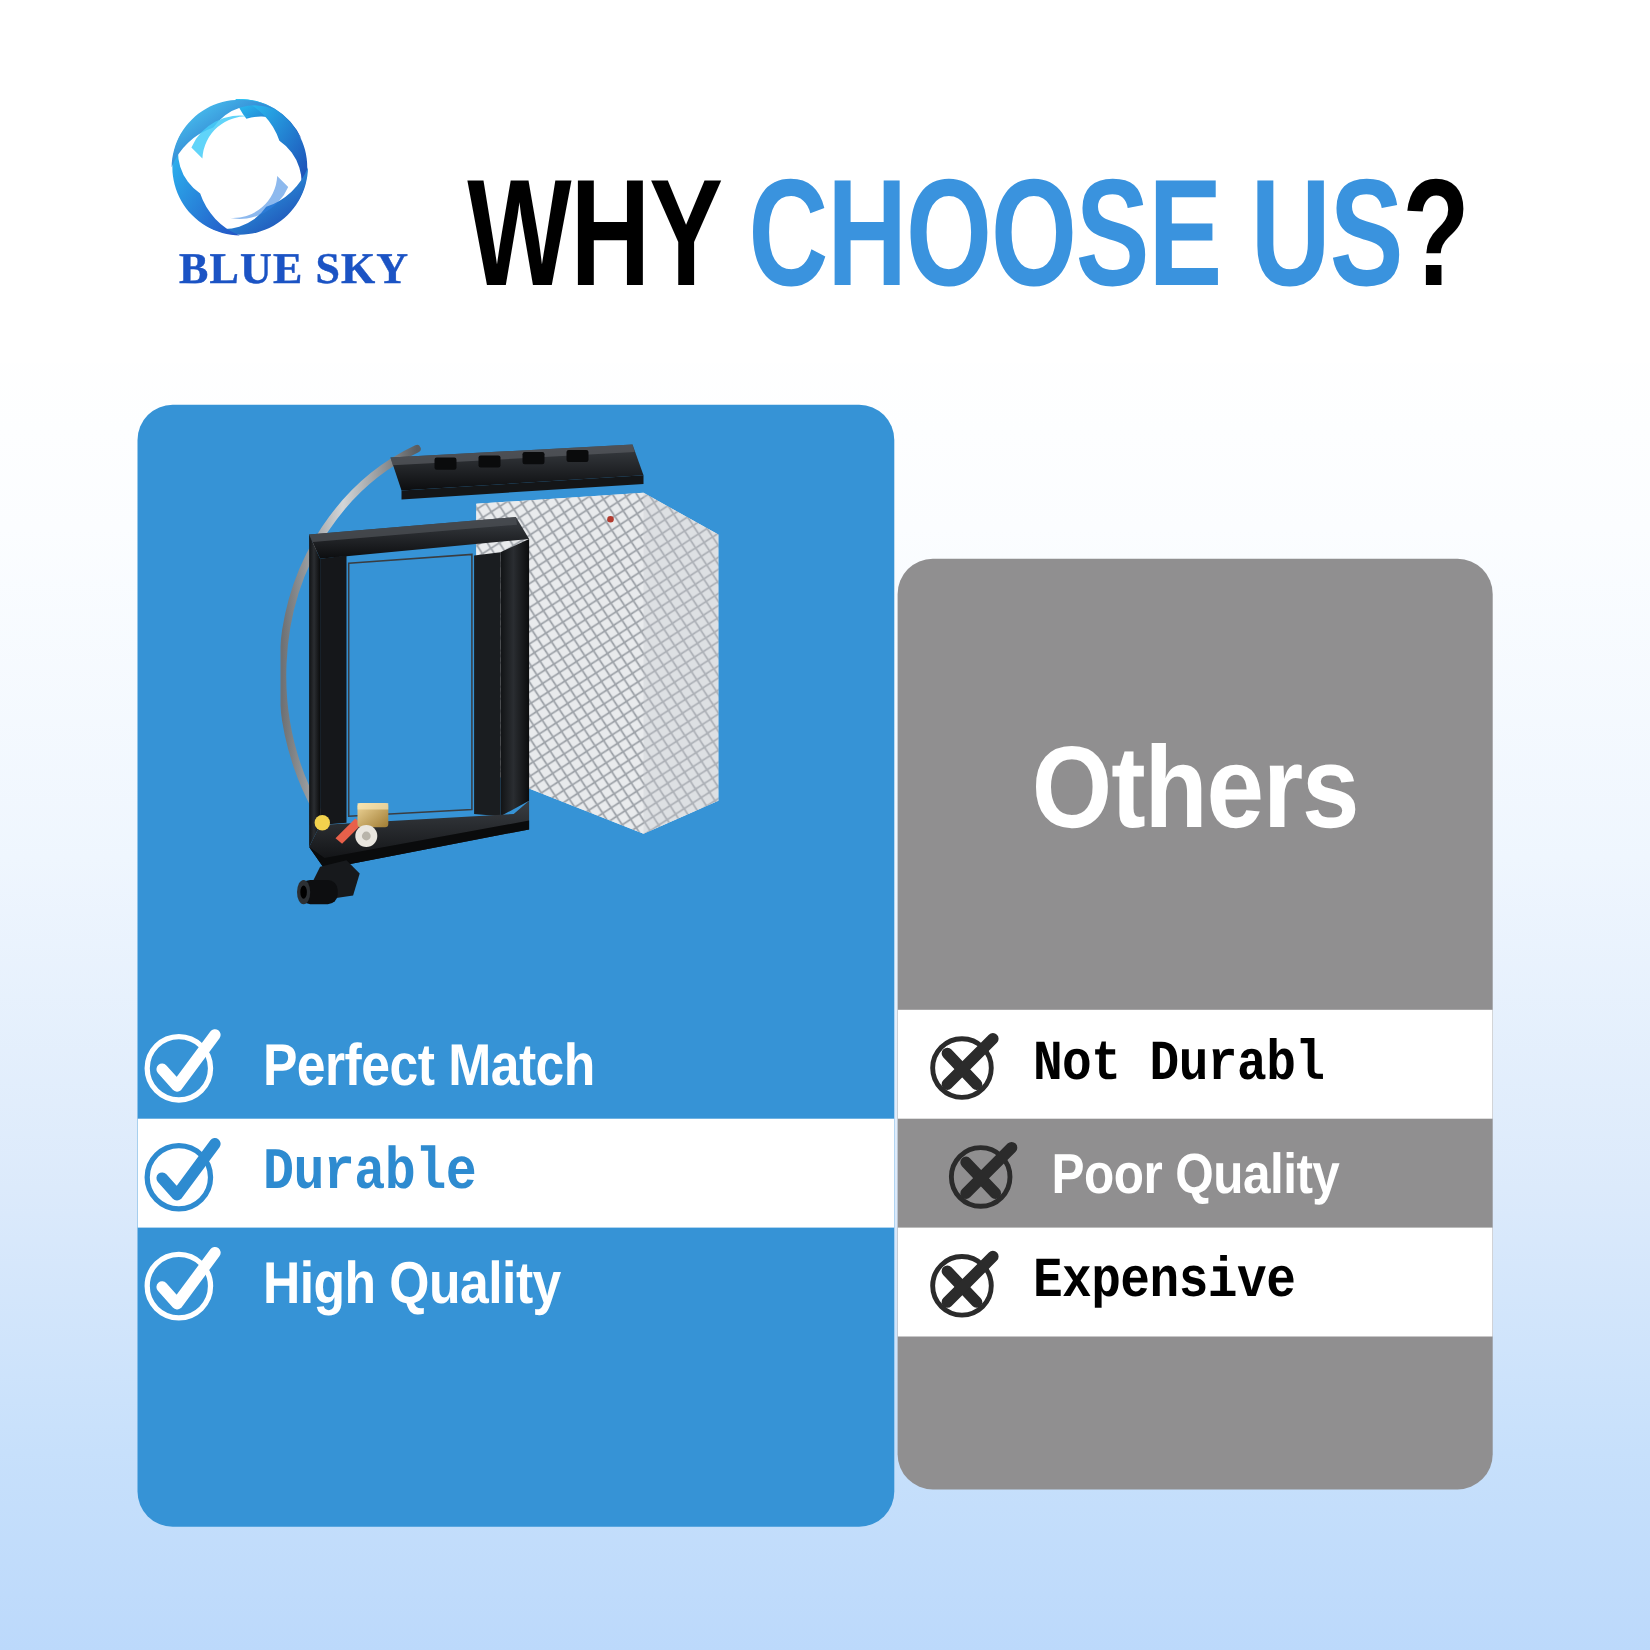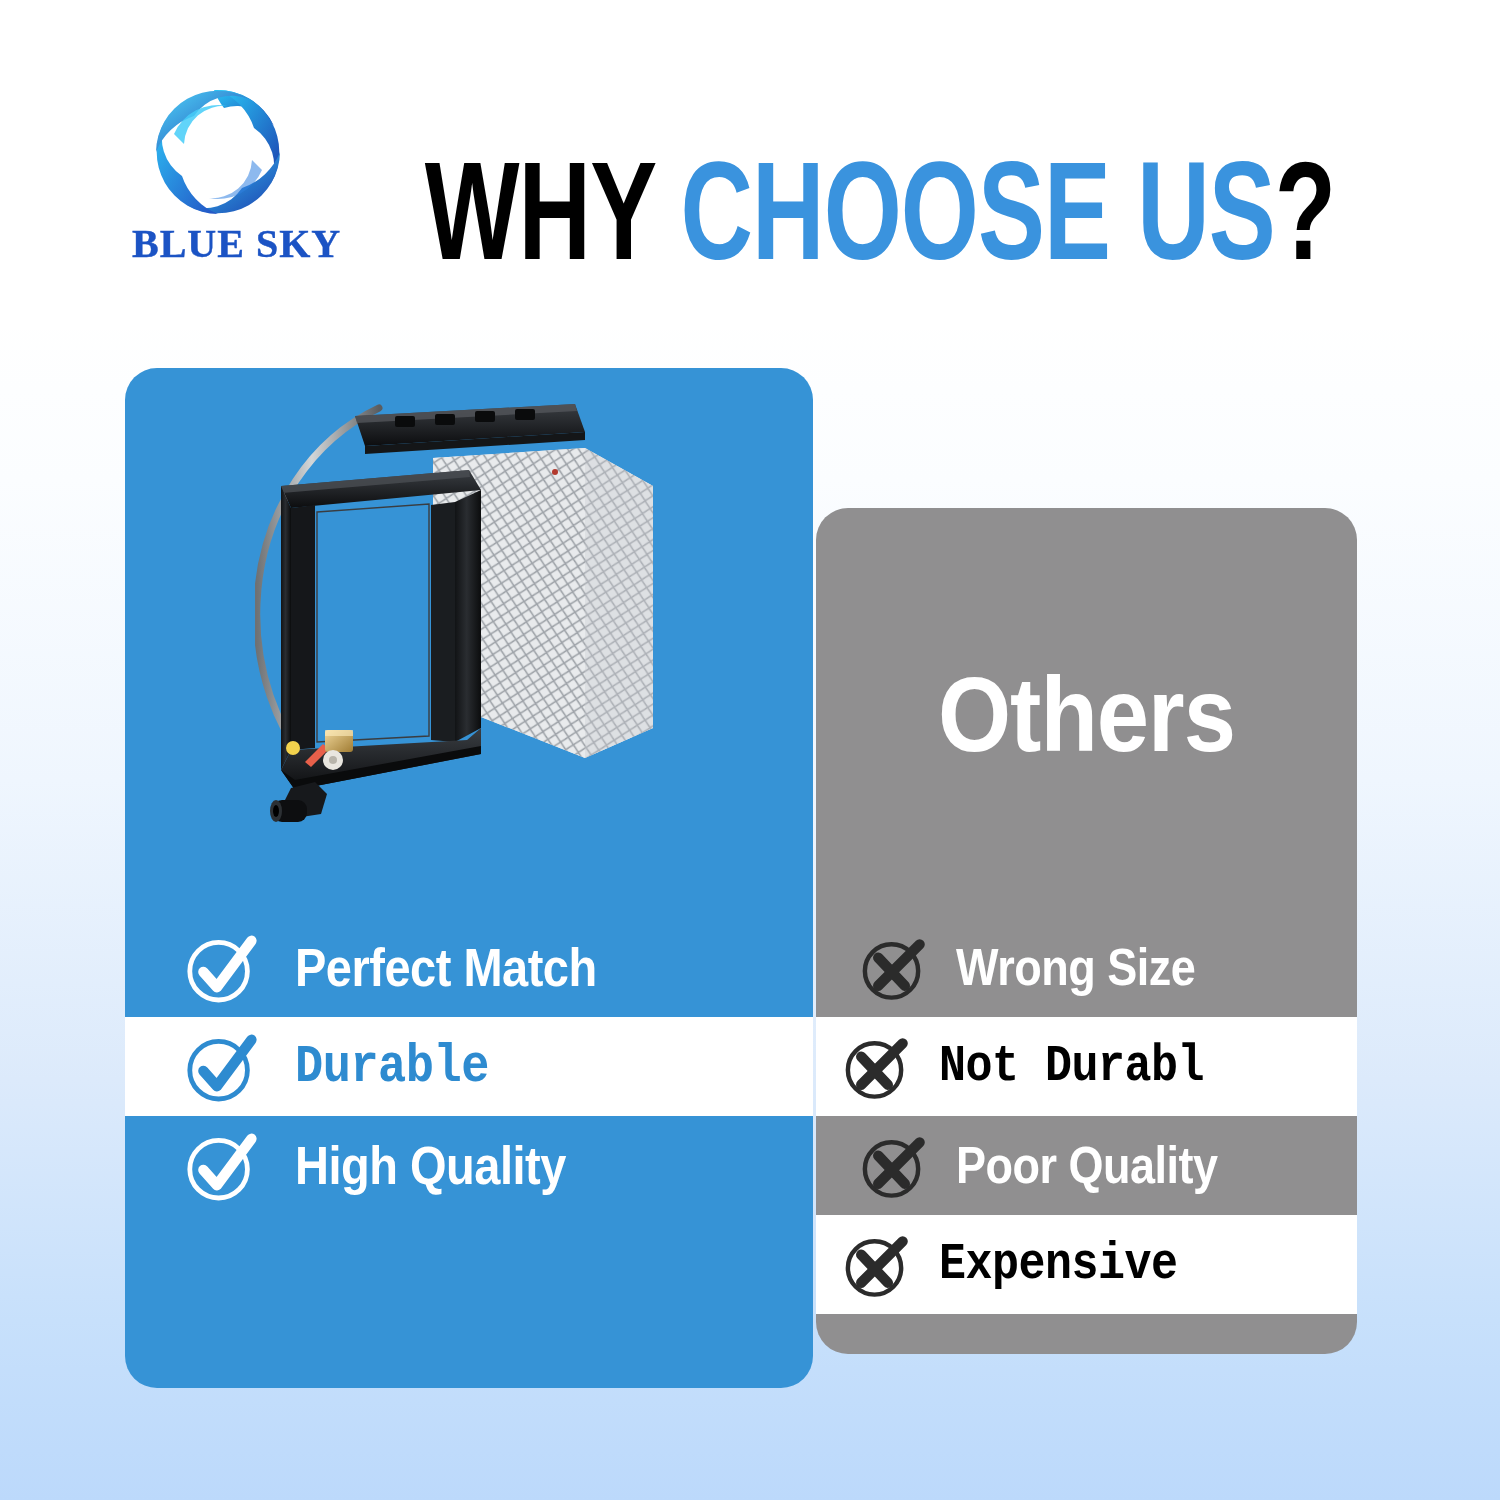--- a/index.html
+++ b/index.html
@@ -24,21 +24,21 @@
     background:#ffffff;
   }
 
   #logo {
     position:absolute; left:140px; top:82px;
     width:200px; height:200px;
   }
   #logo-mark { position:absolute; left:8px; top:0; width:140px; height:140px; }
   #logo-text {
     position:absolute; left:-8px; top:138px; width:240px;
-    text-align:left;
+    text-align:right;
     font-family:"Liberation Serif", serif;
     font-weight:bold; font-size:40px; letter-spacing:1px;
     color:#1B53C4;
     -webkit-text-stroke:0.4px #1B53C4;
   }
 
   #title {
     position:absolute; left:380px; top:152px; width:1000px; height:120px;
     display:flex; align-items:center; justify-content:center;
     font-family:"Liberation Sans", sans-serif;
@@ -84,21 +84,21 @@
 
   
   #rows-ours   { position:absolute; left:0; top:550px; width:688px; }
   #rows-others { position:absolute; left:0; top:410px; width:541px; }
 
   .row {
     position:relative;
     display:flex; align-items:center;
     height:99px;
   }
-  #rows-ours .row  { padding-left:56px; }
+  #rows-ours .row  { }
   #rows-others .row{ padding-left:40px; }
 
   .row.alt-white { background:#ffffff;font-family:Liberation Mono, monospace; }
 
   
   #rows-others .row.alt-white { padding-left:23px; }
 
   .row-icon {
     flex:0 0 auto;
     width:80px; height:80px;
@@ -298,52 +298,44 @@
 
     </div>
   </div>
 
   <div id="card-others" class="card">
 
     <div id="others-title">Others</div>
 
     <div id="rows-others">
 
-      <div class="row">
+
+      <div class="row alt-white">
         <svg class="row-icon" viewBox="0 0 100 100">
           <circle cx="48" cy="54" r="36" fill="none" stroke="#2B2B2B" stroke-width="6"></circle>
           <path d="M 30,36 L 66,74" fill="none" stroke="#2B2B2B" stroke-width="14" stroke-linecap="round"></path>
           <path d="M 30,74 L 86,18" fill="none" stroke="#2B2B2B" stroke-width="14" stroke-linecap="round"></path>
         </svg>
-        <span class="row-label t-white">Wrong Size</span>
-      </div>
-
-      <div class="row alt-white">
+        <span class="row-label t-black">Not Durabl</span>
+      </div>
+
+      <div class="row">
         <svg class="row-icon" viewBox="0 0 100 100">
           <circle cx="48" cy="54" r="36" fill="none" stroke="#2B2B2B" stroke-width="6"></circle>
           <path d="M 30,36 L 66,74" fill="none" stroke="#2B2B2B" stroke-width="14" stroke-linecap="round"></path>
           <path d="M 30,74 L 86,18" fill="none" stroke="#2B2B2B" stroke-width="14" stroke-linecap="round"></path>
         </svg>
-        <span class="row-label t-black">Not Durabl</span>
-      </div>
-
-      <div class="row">
+        <span class="row-label t-white">Poor Quality</span>
+      </div>
+
+      <div class="row alt-white">
         <svg class="row-icon" viewBox="0 0 100 100">
           <circle cx="48" cy="54" r="36" fill="none" stroke="#2B2B2B" stroke-width="6"></circle>
           <path d="M 30,36 L 66,74" fill="none" stroke="#2B2B2B" stroke-width="14" stroke-linecap="round"></path>
           <path d="M 30,74 L 86,18" fill="none" stroke="#2B2B2B" stroke-width="14" stroke-linecap="round"></path>
         </svg>
-        <span class="row-label t-white">Poor Quality</span>
-      </div>
-
-      <div class="row alt-white">
-        <svg class="row-icon" viewBox="0 0 100 100">
-          <circle cx="48" cy="54" r="36" fill="none" stroke="#2B2B2B" stroke-width="6"></circle>
-          <path d="M 30,36 L 66,74" fill="none" stroke="#2B2B2B" stroke-width="14" stroke-linecap="round"></path>
-          <path d="M 30,74 L 86,18" fill="none" stroke="#2B2B2B" stroke-width="14" stroke-linecap="round"></path>
-        </svg>
         <span class="row-label t-black">Expensive</span>
       </div>
 
     </div>
   </div>
 
 </div>
 
 </body></html>

